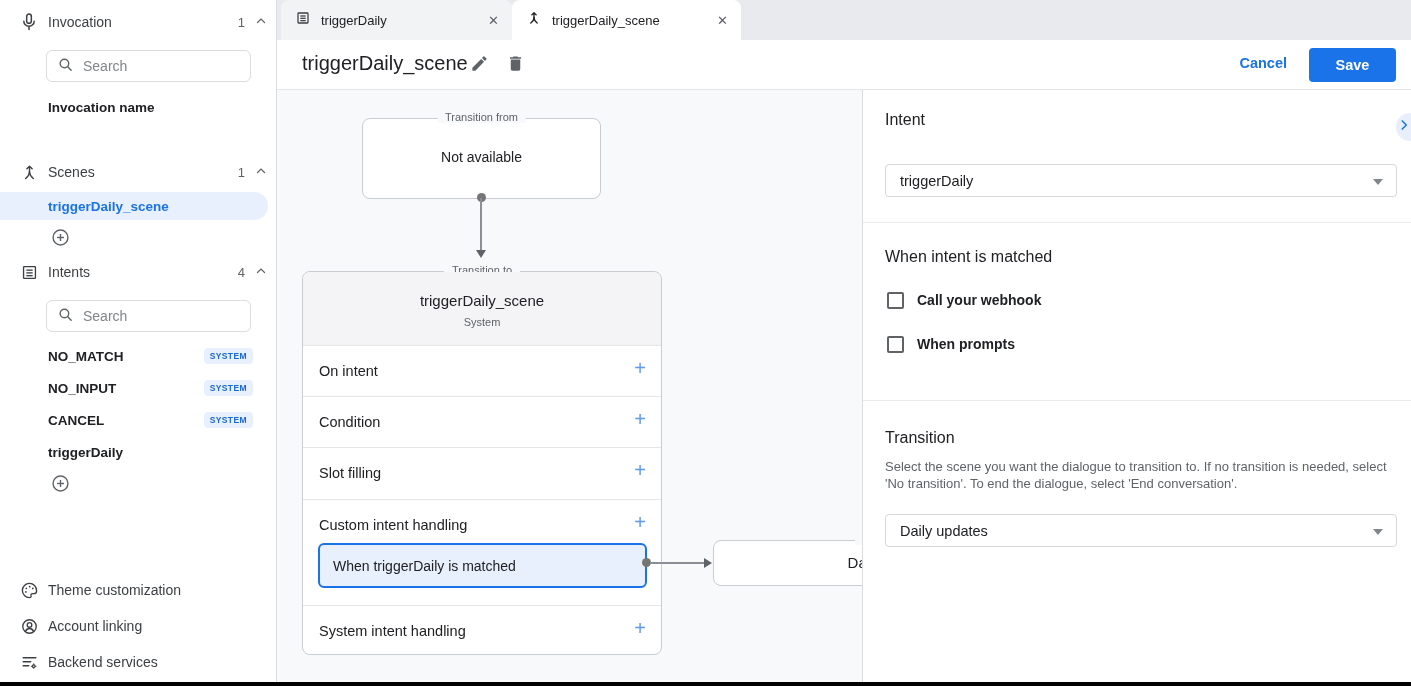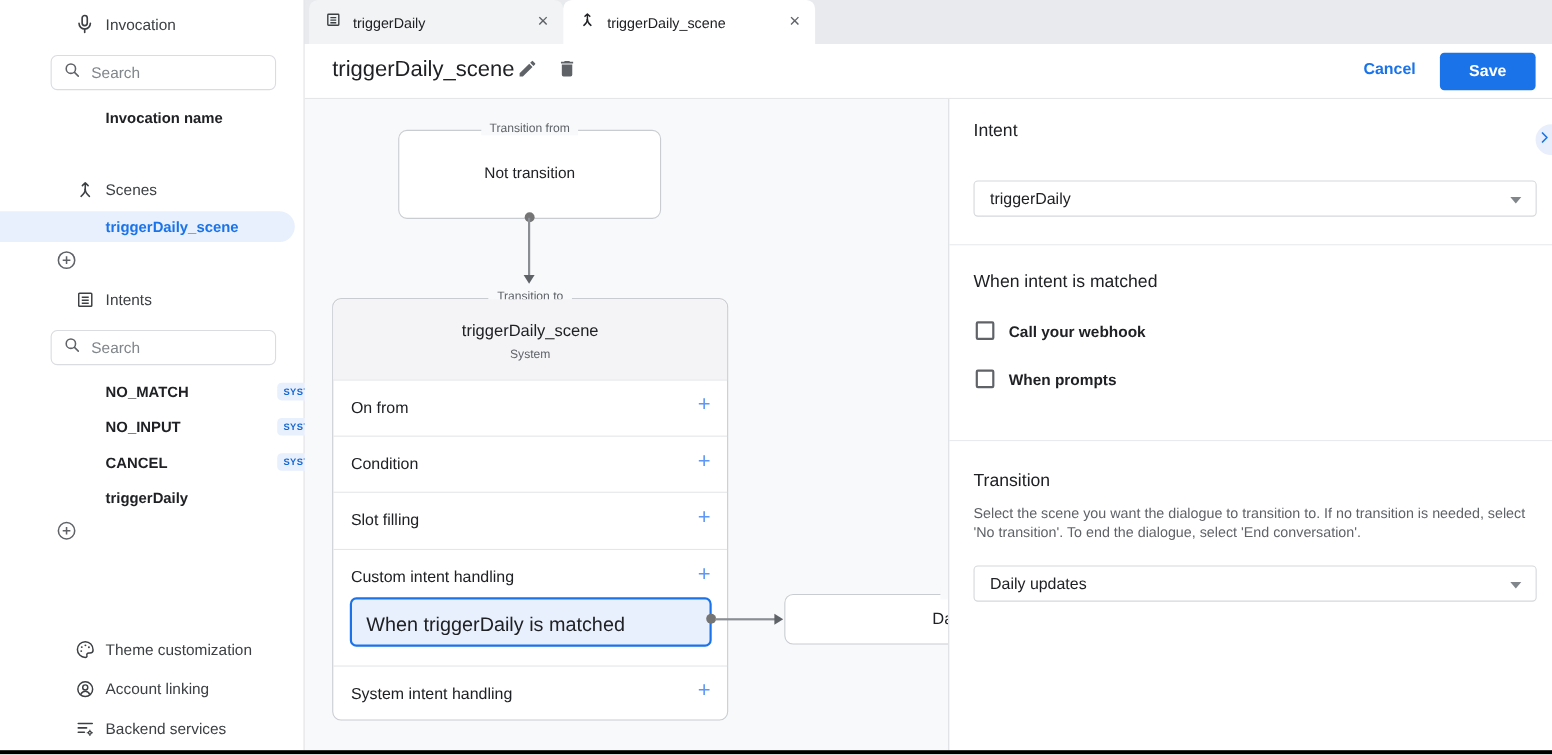--- a/index.html
+++ b/index.html
@@ -2,21 +2,21 @@
 <html><head>
 <meta charset="utf-8">
 <style>
   * { margin:0; padding:0; box-sizing:border-box; }
   html,body { background:#fff; }
   body { font-family:"Liberation Sans","DejaVu Sans",sans-serif; color:#202124; }
   #app { position:relative; width:1411px; height:686px; background:#fff; overflow:hidden; }
 
   
   .sidebar { position:absolute; left:0; top:0; width:277px; height:682px; background:#fff; border-right:1px solid #dadce0; }
-  .srow { position:absolute; left:0; width:283px; height:28px; display:flex; align-items:center;margin-left:48px; }
+  .srow { position:absolute; left:0; width:283px; height:28px; display:flex; align-items:center; }
   .sec-icon { position:absolute; left:18px; width:22px; display:flex; justify-content:center; }
   .sec-label { position:absolute; left:48px; font-size:14px; color:#3c4043; }
   .sec-right { position:absolute; right:16px; display:flex; align-items:center; gap:10px; }
   .sec-count { font-size:13px; color:#5f6368; }
   .item-label { position:absolute; left:48px; font-size:13.5px; font-weight:700; color:#202124; }
   .sel-pill { position:absolute; left:0; top:192px; width:268px; height:28px; background:#e8f0fe; border-radius:0 16px 16px 0; }
   .sel-pill .item-label { color:#1a73e8; }
   .badge { position:absolute; right:30px; background:#e8f0fe; color:#1967d2; font-size:8.5px; font-weight:700; letter-spacing:.4px; padding:3px 6px; border-radius:4px; }
   .searchbox { position:absolute; left:46px; width:205px; height:32px; border:1px solid #dadce0; border-radius:6px; background:#fff; display:flex; align-items:center; padding:0 10px; gap:9px; }
   .searchbox input { border:none; outline:none; width:140px; font-size:14px; color:#202124; font-family:inherit; background:transparent; }
@@ -46,39 +46,39 @@
   .from-value { position:absolute; left:0; right:0; top:30px; text-align:center; font-size:14px; color:#202124; }
 
   .scene-card { position:absolute; left:25px; top:181px; width:360px; height:384px; background:#fff; border:1px solid #c9ccd1; border-radius:8px; }
   .scene-head { position:absolute; left:0; top:0; width:100%; height:73px; background:#f4f4f6; border-radius:8px 8px 0 0; }
   .scene-title { position:absolute; left:0; right:0; top:20px; text-align:center; font-size:15px; color:#202124; }
   .scene-sub { position:absolute; left:0; right:0; top:44px; text-align:center; font-size:11px; color:#5f6368; }
   .scene-row { position:absolute; left:0; width:100%; border-top:1px solid #e4e6e8; }
   .row-label { position:absolute; left:16px; top:17px; font-size:14.5px; color:#202124; }
   .row-plus { position:absolute; right:15px; top:12px; font-size:20px; color:#5e97f6; cursor:pointer; line-height:1; }
   .matched-item { position:absolute; left:15px; top:43px; width:329px; height:45px; background:#e9f0fd; border:2px solid #1a73e8; border-radius:6px; cursor:pointer; }
-  .matched-label { position:absolute; left:13px; top:13px; font-size:18px; color:#202124; }
+  .matched-label { position:absolute; left:13px; top:13px; font-size:14px; color:#202124; }
 
   .target-card { left:436px; top:450px; width:360px; height:46px; }
   .target-value { position:absolute; left:0; right:0; top:13px; text-align:center; font-size:15px; color:#202124; }
 
   .conn-dot { position:absolute; width:9px; height:9px; border-radius:50%; background:#757575; }
   .conn-vline { position:absolute; width:2px; background:#8a8f96; }
   .conn-hline { position:absolute; height:2px; background:#8a8f96; }
   .arrow-down { position:absolute; width:0; height:0; border-left:5px solid transparent; border-right:5px solid transparent; border-top:8px solid #5f6368; }
   .arrow-right { position:absolute; width:0; height:0; border-top:5px solid transparent; border-bottom:5px solid transparent; border-left:8px solid #5f6368; }
 
   
   .panel { position:absolute; left:862px; top:90px; width:549px; height:592px; background:#fff; border-left:1px solid #dadce0; }
   .panel-h { position:absolute; left:22px; font-size:16px; color:#202124; }
   .dropdown { position:absolute; left:22px; width:512px; height:33px; border:1px solid #d5d7db; border-radius:4px; background:#fff; display:flex; align-items:center; padding:0 14px; cursor:pointer; }
   .dropdown-value { font-size:14.5px; color:#202124; }
   .caret { position:absolute; right:13px; top:14px; width:0; height:0; border-left:5px solid transparent; border-right:5px solid transparent; border-top:6px solid #80868b; }
   .pdivider { position:absolute; left:0; width:549px; height:1px; background:#e8eaed; }
-  .checkrow { position:absolute; left:24px; display:flex; align-items:center; gap:13px; cursor:pointer; }
+  .checkrow { position:absolute; left:24px; display:flex; align-items:flex-start; gap:13px; cursor:pointer; }
   .checkbox { width:17px; height:17px; border:2px solid #5f6368; border-radius:2px; background:#fff; }
   .checklabel { font-size:14px; font-weight:700; color:#202124; }
   .panel-desc { position:absolute; left:22px; width:518px; font-size:13px; line-height:17px; color:#5f6368; }
   .collapse-btn { position:absolute; right:-13px; top:23px; width:28px; height:28px; border-radius:50%; background:#e8eefb; display:flex; align-items:center; justify-content:center; cursor:pointer; }
 
   .bottombar { position:absolute; left:0; top:682px; width:1411px; height:4px; background:#000; }
 </style>
 </head>
 <body>
 
@@ -275,36 +275,36 @@
           </svg></span>
     </span>
     <span class="cancel-link">Cancel</span>
     <button class="save-btn">Save</button>
   </div>
 
   <div class="canvas">
 
     <div class="fieldset-box from-box">
       <span class="legend">Transition from</span>
-      <span class="from-value">Not transition</span>
+      <span class="from-value">Not available</span>
     </div>
 
     <div class="conn-dot" style="left:200px; top:103px"></div>
     <div class="conn-vline" style="left:203px; top:108px; height:53px"></div>
     <div class="arrow-down" style="left:199px; top:160px"></div>
 
     <div class="scene-card">
       <span class="legend">Transition to</span>
       <div class="scene-head">
         <span class="scene-title">triggerDaily_scene</span>
         <span class="scene-sub">System</span>
       </div>
 
       <div class="scene-row" style="top:73px; height:51px">
-        <span class="row-label">On from</span>
+        <span class="row-label">On intent</span>
         <span class="row-plus">+</span>
       </div>
       <div class="scene-row" style="top:124px; height:51px">
         <span class="row-label">Condition</span>
         <span class="row-plus">+</span>
       </div>
       <div class="scene-row" style="top:175px; height:52px">
         <span class="row-label">Slot filling</span>
         <span class="row-plus">+</span>
       </div>

